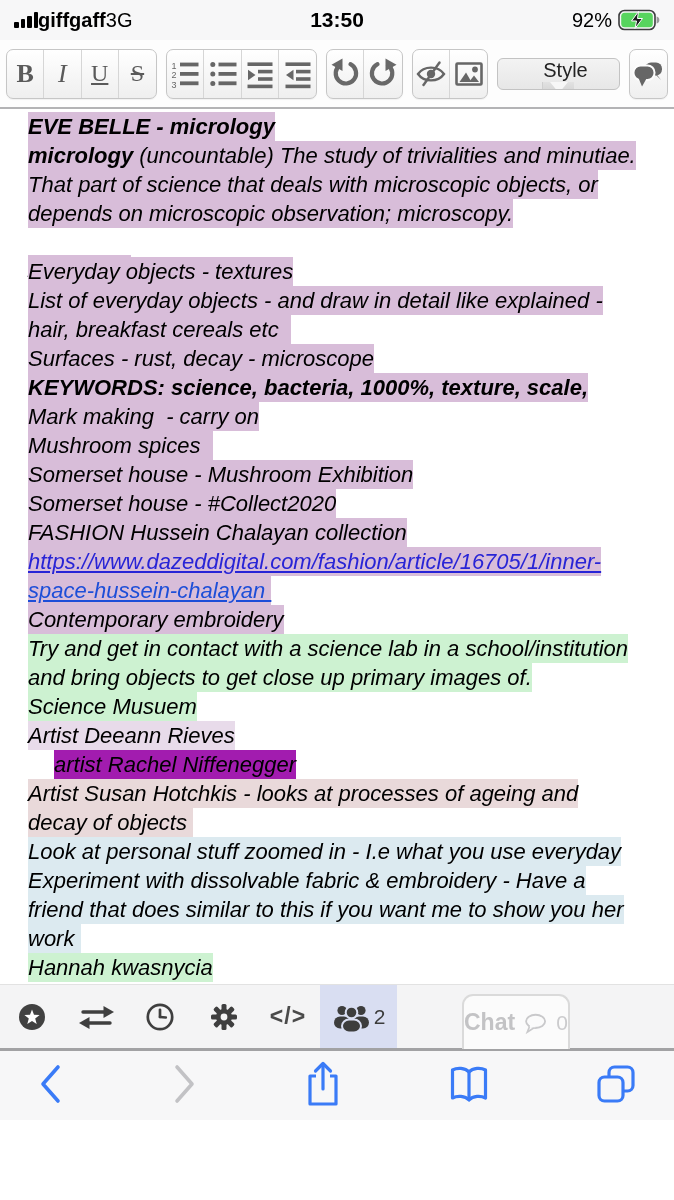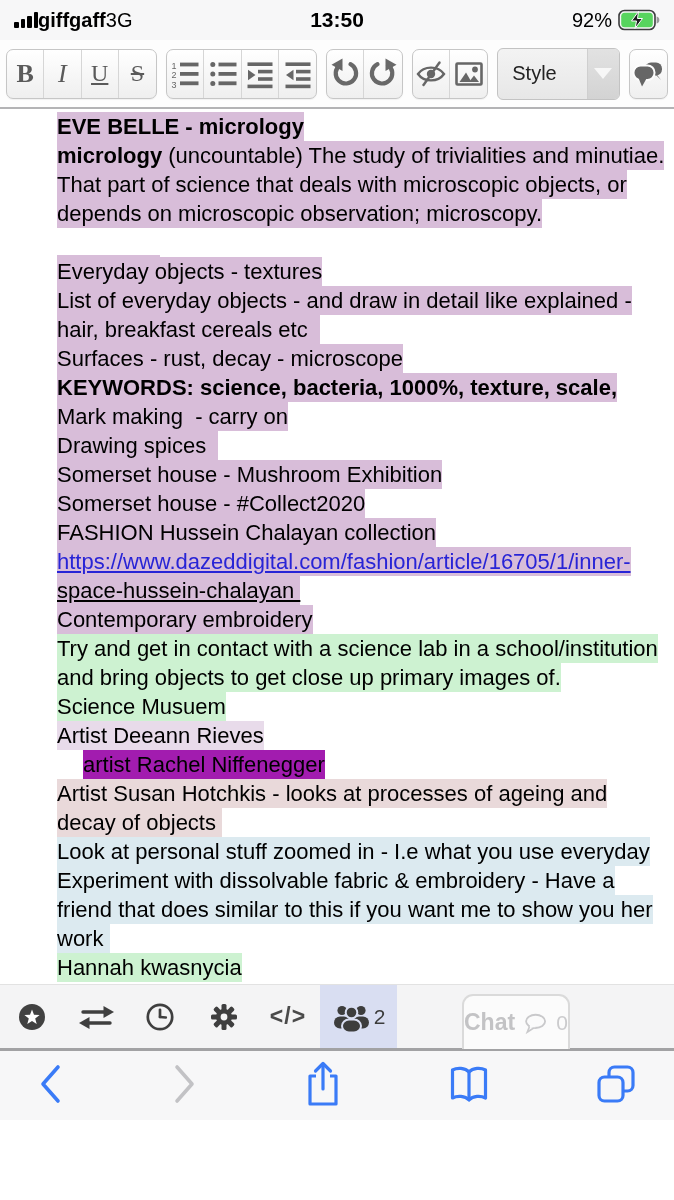--- a/index.html
+++ b/index.html
@@ -31,32 +31,32 @@
   .edit-toolbar { height:69px; background:#fdfdfd; border-bottom:2px solid #b3b3b5;
                   display:flex; align-items:center; padding:0 6px; gap:9px; }
   .btn-group { display:flex; border:1px solid #c6c6c6; border-radius:7px; overflow:hidden;
                background:linear-gradient(#ffffff,#efefef); box-shadow:0 1px 1px rgba(0,0,0,.05); }
   .tbtn { width:39px; height:48px; display:flex; align-items:center; justify-content:center;
           border-right:1px solid #d6d6d6; color:#5a5a5a; cursor:pointer; }
   .tbtn:last-child { border-right:none; }
   .tl { font-family:"Liberation Serif", serif; font-size:26px; color:#5a5a5a; }
   .tl.b { font-weight:700; } .tl.i { font-style:italic; }
   .tl.u { text-decoration:underline; font-size:24px; } .tl.s { text-decoration:line-through; font-size:24px; }
-  .style-dd { width:128px; height:52px; border:1px solid #c3c3c3; border-radius:6px;
+  .style-dd { width:128px; height:32px; border:1px solid #c3c3c3; border-radius:6px;
               background:linear-gradient(#f3f3f3,#e7e7e7); display:flex; align-items:center;
-              overflow:hidden; }
+              overflow:hidden;flex-direction:column; }
   .style-dd .lbl { flex:1; padding-left:14px; font-size:20px; color:#222; }
   .style-dd .arrow-seg { width:32px; height:100%; background:linear-gradient(#e2e2e2,#d3d3d3);
               border-left:1px solid #cfcfcf; display:flex; align-items:center; justify-content:center; }
   .style-dd .tri { width:0; height:0; border-left:9px solid transparent; border-right:9px solid transparent;
               border-top:11px solid #f7f7f7; }
   .chat-btn { margin-left:auto; }
 
   
-  .content { height:875px; background:#fff; padding:3px 0 0 57px; overflow:hidden; }
+  .content { height:875px; background:#fff; padding:3px 0 0 28px; overflow:hidden;font-style:italic; }
   .line { height:29px; white-space:pre; font-size:22px; color:#000; }
   .line .hl { display:inline-block; height:29px; line-height:29px; white-space:pre; }
   .seg-b { font-weight:700; }
   .seg-link { text-decoration:underline; }
 
   
   .pad-footer { height:67px; background:#f4f4f5; border-top:1px solid #e2e2e2;
                 border-bottom:3px solid #a2a2a4; position:relative;
                 display:flex; align-items:stretch; }
   .f-slot { width:64px; display:flex; align-items:center; justify-content:center; cursor:pointer; }
@@ -216,26 +216,26 @@
         <div class="line"><span class="hl" style="background-color: rgb(216, 189, 217);"><span class="seg-b">micrology</span><span> (uncountable) The study of trivialities and minutiae.</span></span></div>
         <div class="line"><span class="hl" style="background-color: rgb(216, 189, 217);"><span>That part of science that deals with microscopic objects, or</span></span></div>
         <div class="line"><span class="hl" style="background-color: rgb(216, 189, 217);"><span>depends on microscopic observation; microscopy.</span></span></div>
         <div class="line"><span class="hl" style="background-color: rgb(216, 189, 217); margin-top: 27px;"><span>Zoology    </span></span></div>
         <div class="line"><span class="hl" style="background-color: rgb(216, 189, 217);"><span>Everyday objects - textures</span></span></div>
         <div class="line"><span class="hl" style="background-color: rgb(216, 189, 217);"><span>List of everyday objects - and draw in detail like explained -</span></span></div>
         <div class="line"><span class="hl" style="background-color: rgb(216, 189, 217);"><span>hair, breakfast cereals etc  </span></span></div>
         <div class="line"><span class="hl" style="background-color: rgb(216, 189, 217);"><span>Surfaces - rust, decay - microscope</span></span></div>
         <div class="line"><span class="hl" style="background-color: rgb(216, 189, 217);"><span class="seg-b">KEYWORDS: science, bacteria, 1000%, texture, scale,</span></span></div>
         <div class="line"><span class="hl" style="background-color: rgb(216, 189, 217);"><span>Mark making  - carry on</span></span></div>
-        <div class="line"><span class="hl" style="background-color: rgb(216, 189, 217);"><span>Drawing spices  </span></span></div>
+        <div class="line"><span class="hl" style="background-color: rgb(216, 189, 217);"><span>Mushroom spices  </span></span></div>
         <div class="line"><span class="hl" style="background-color: rgb(216, 189, 217);"><span>Somerset house - Mushroom Exhibition</span></span></div>
         <div class="line"><span class="hl" style="background-color: rgb(216, 189, 217);"><span>Somerset house - #Collect2020</span></span></div>
         <div class="line"><span class="hl" style="background-color: rgb(216, 189, 217);"><span>FASHION Hussein Chalayan collection</span></span></div>
         <div class="line"><span class="hl" style="background-color: rgb(216, 189, 217);"><span class="seg-link" style="color: rgb(40, 36, 214);">https://www.dazeddigital.com/fashion/article/16705/1/inner-</span></span></div>
-        <div class="line"><span class="hl" style="background-color: rgb(216, 189, 217);"><span class="seg-link" style="color: #000000;">space-hussein-chalayan </span></span></div>
+        <div class="line"><span class="hl" style="background-color: rgb(216, 189, 217);"><span class="seg-link" style="color: #1d4ed8;">space-hussein-chalayan </span></span></div>
         <div class="line"><span class="hl" style="background-color: rgb(216, 189, 217);"><span>Contemporary embroidery</span></span></div>
         <div class="line"><span class="hl" style="background-color: rgb(205, 242, 209);"><span>Try and get in contact with a science lab in a school/institution</span></span></div>
         <div class="line"><span class="hl" style="background-color: rgb(205, 242, 209);"><span>and bring objects to get close up primary images of.</span></span></div>
         <div class="line"><span class="hl" style="background-color: rgb(205, 242, 209);"><span>Science Musuem</span></span></div>
         <div class="line"><span class="hl" style="background-color: rgb(232, 219, 234);"><span>Artist Deeann Rieves</span></span></div>
         <div class="line"><span class="hl" style="background-color: #a21caf; margin-left: 26px;"><span>artist Rachel Niffenegger</span></span></div>
         <div class="line"><span class="hl" style="background-color: rgb(233, 217, 218);"><span>Artist Susan Hotchkis - looks at processes of ageing and</span></span></div>
         <div class="line"><span class="hl" style="background-color: rgb(233, 217, 218);"><span>decay of objects </span></span></div>
         <div class="line"><span class="hl" style="background-color: rgb(220, 234, 240);"><span>Look at personal stuff zoomed in - I.e what you use everyday</span></span></div>
         <div class="line"><span class="hl" style="background-color: rgb(220, 234, 240);"><span>Experiment with dissolvable fabric &amp; embroidery - Have a</span></span></div>

